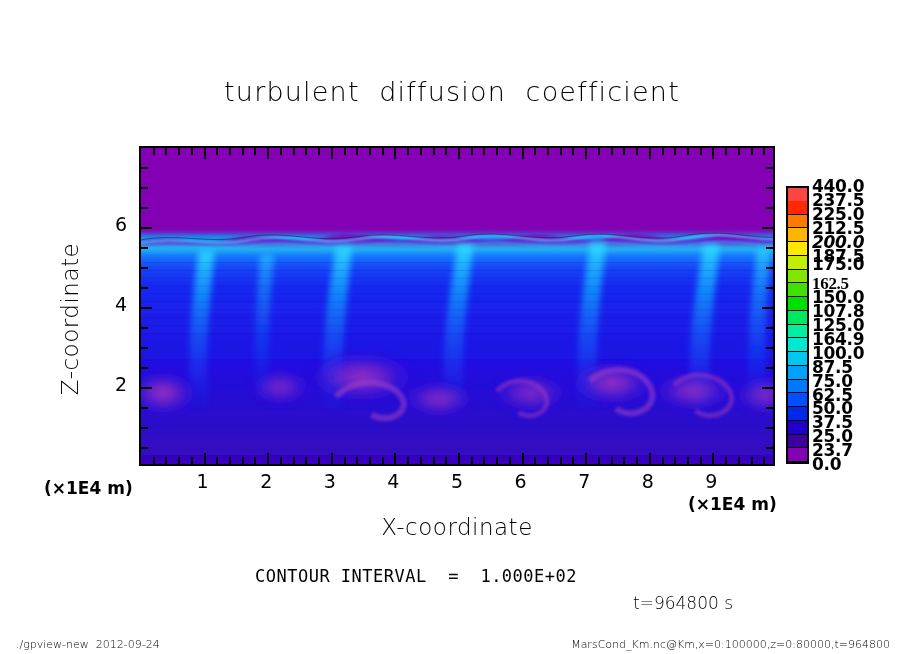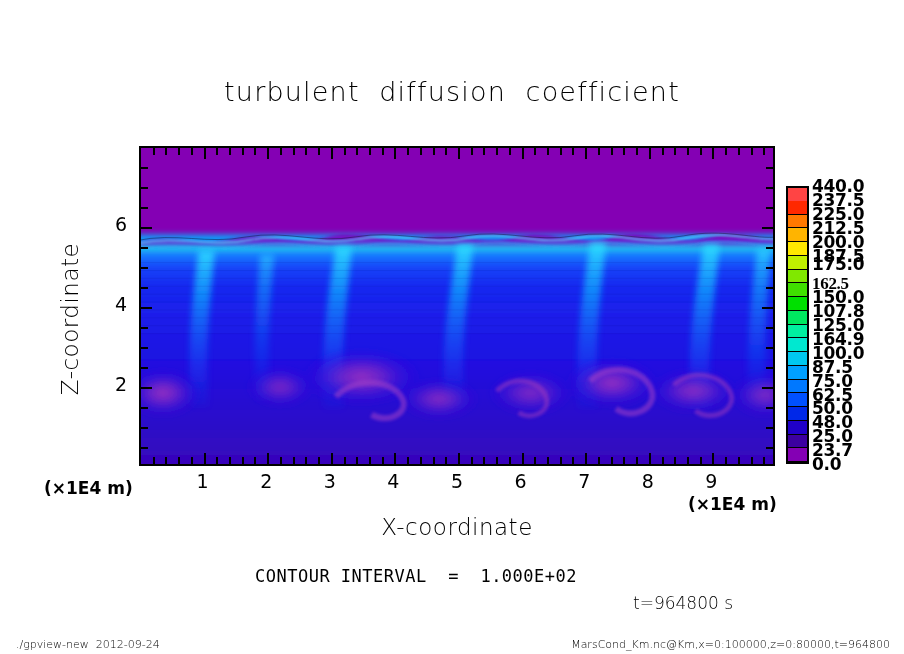--- a/index.html
+++ b/index.html
@@ -478,34 +478,34 @@
     <div class="cb-band" style="background: rgb(255, 232, 0);"></div>
     <div class="cb-band" style="background: rgb(255, 180, 0);"></div>
     <div class="cb-band" style="background: rgb(255, 120, 0);"></div>
     <div class="cb-band" style="background: rgb(255, 40, 0);"></div>
     <div class="cb-band" style="background: rgb(255, 68, 68);"></div>
   </div>
 <div id="colorbar-labels">
     <div class="cb-label" style="top: 270px;">0.0</div>
     <div class="cb-label" style="top: 256.1px;">23.7</div>
     <div class="cb-label" style="top: 242.2px;">25.0</div>
-    <div class="cb-label" style="top: 228.3px;">48.0</div>
+    <div class="cb-label" style="top: 228.3px;">37.5</div>
     <div class="cb-label" style="top: 214.4px;">50.0</div>
     <div class="cb-label" style="top: 200.5px;">62.5</div>
     <div class="cb-label" style="top: 186.6px;">75.0</div>
     <div class="cb-label" style="top: 172.7px;">87.5</div>
     <div class="cb-label" style="top: 158.8px;">100.0</div>
     <div class="cb-label" style="top: 144.9px;">164.9</div>
     <div class="cb-label" style="top: 131px;">125.0</div>
     <div class="cb-label" style="top: 117.1px;">107.8</div>
     <div class="cb-label" style="top: 103.2px;">150.0</div>
     <div class="cb-label" style="top: 89.3px; font-family: Liberation Serif, serif;">162.5</div>
     <div class="cb-label" style="top: 70px;">175.0</div>
     <div class="cb-label" style="top: 61.5px;">187.5</div>
-    <div class="cb-label" style="top: 47.6px;">200.0</div>
+    <div class="cb-label" style="top: 47.6px; font-style: italic;">200.0</div>
     <div class="cb-label" style="top: 33.7px;">212.5</div>
     <div class="cb-label" style="top: 19.8px;">225.0</div>
     <div class="cb-label" style="top: 6px;">237.5</div>
     <div class="cb-label" style="top: -8px;">440.0</div>
   </div>
 
 <div id="contour-interval">CONTOUR INTERVAL  =  1.000E+02</div>
 <div id="time-stamp">t=964800 s</div>
 
 <div id="footer-left">./gpview-new  2012-09-24</div>

